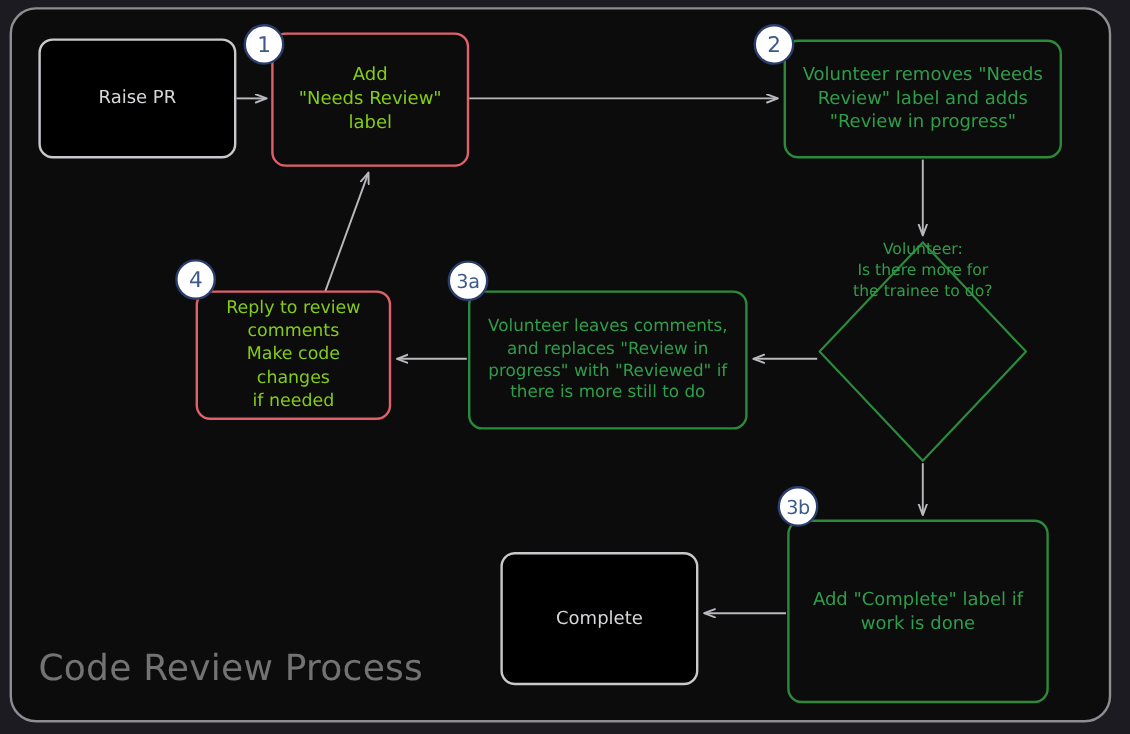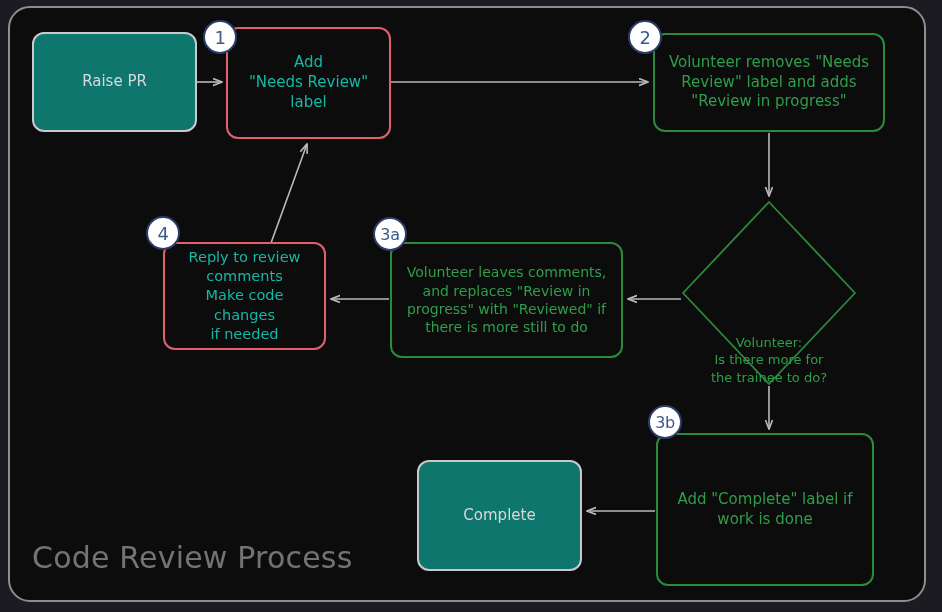--- a/index.html
+++ b/index.html
@@ -47,35 +47,35 @@
     justify-content: center;
     text-align: center;
     border-radius: 12px;
     border-width: 2px;
     border-style: solid;
     line-height: 1.32;
     padding: 6px 10px;
   }
   .node .txt { display: block; width: 100%; white-space: pre-line; }
 
-  .node.neutral { border-color: #c9c9cd; color: #d8d8dc; background: #0f766e; }
-  .node.red     { border-color: #e2606c; color: #14b8a6;  background: #0c0c0c; }
+  .node.neutral { border-color: #c9c9cd; color: #d8d8dc; background: #000000; }
+  .node.red     { border-color: #e2606c; color: #84cc16;  background: #0c0c0c; }
   .node.green   { border-color: #2c8a3c; color: #2f9e4a;  background: #0c0c0c; }
 
   
   .diamond-wrap {
     position: absolute;
   }
   .diamond-wrap svg { position: absolute; left: 0; top: 0; overflow: visible; }
   .diamond-label {
     position: absolute;
     left: 0; top: 0;
     width: 100%; height: 100%;
     display: flex;
-    align-items: flex-end;
+    align-items: flex-start;
     justify-content: center;
     text-align: center;
     color: #2f9e4a;
     line-height: 1.34;
     white-space: pre-line;
   }
 
   
   .badge {
     position: absolute;

